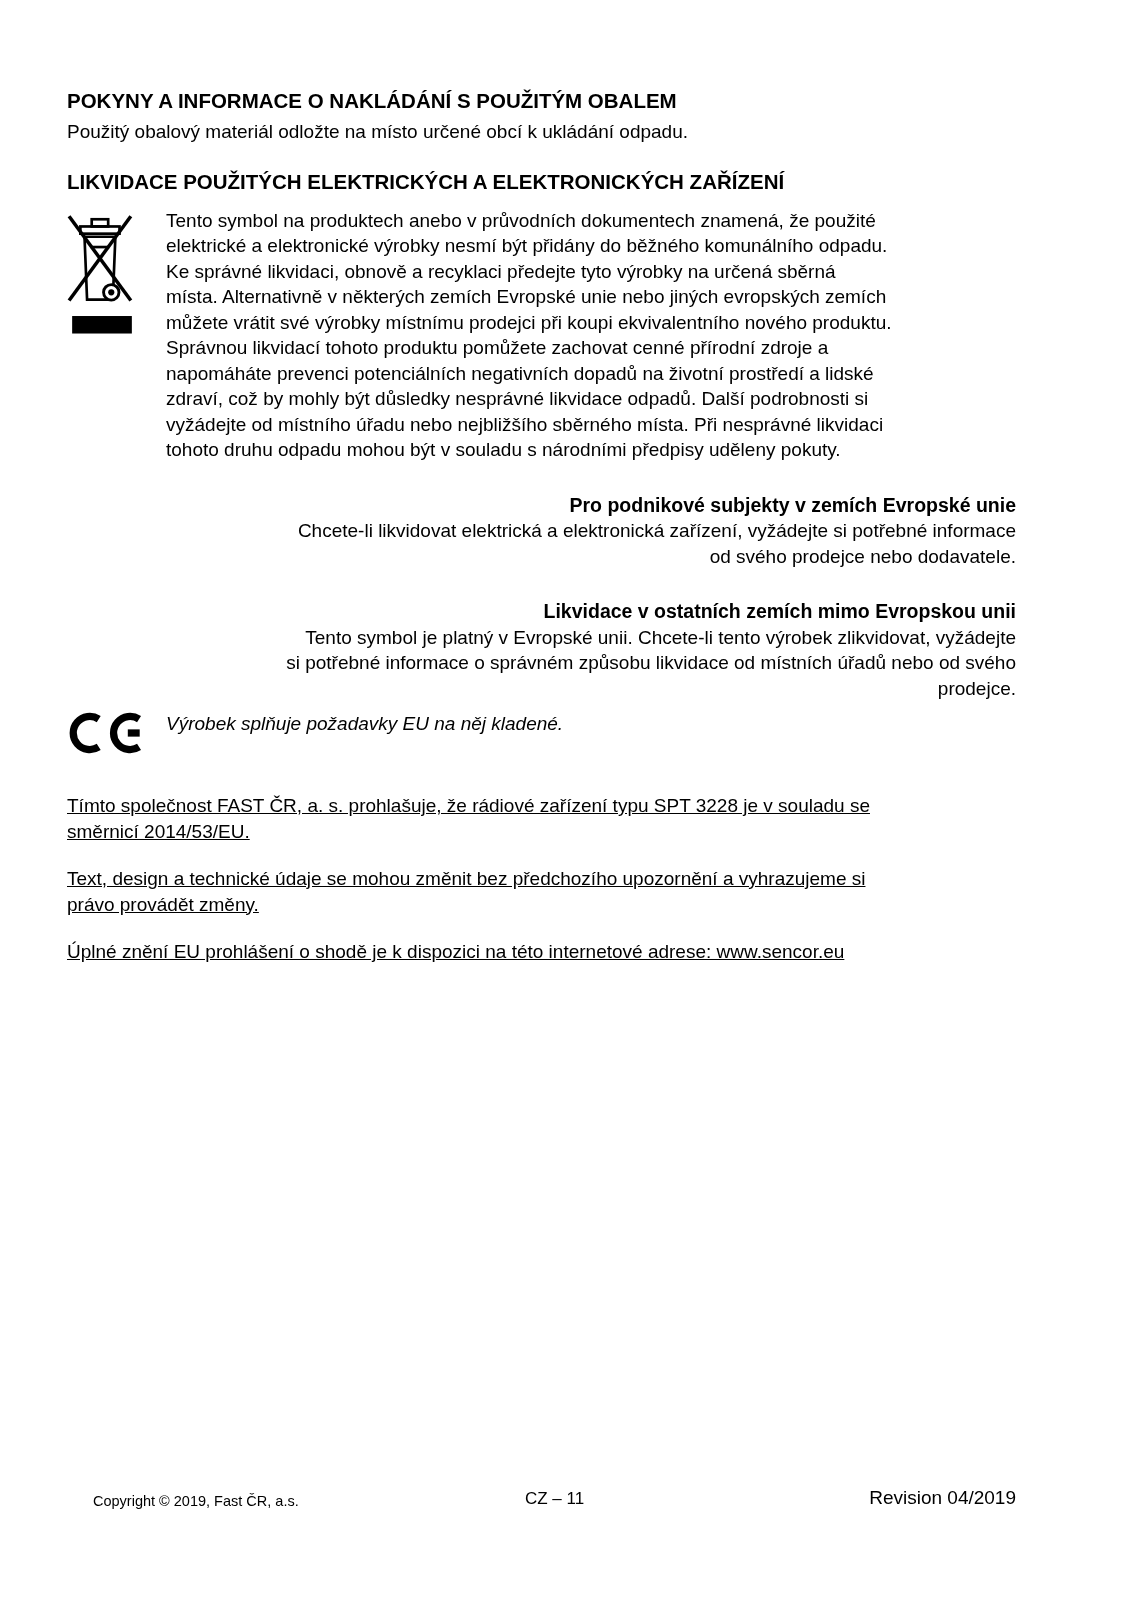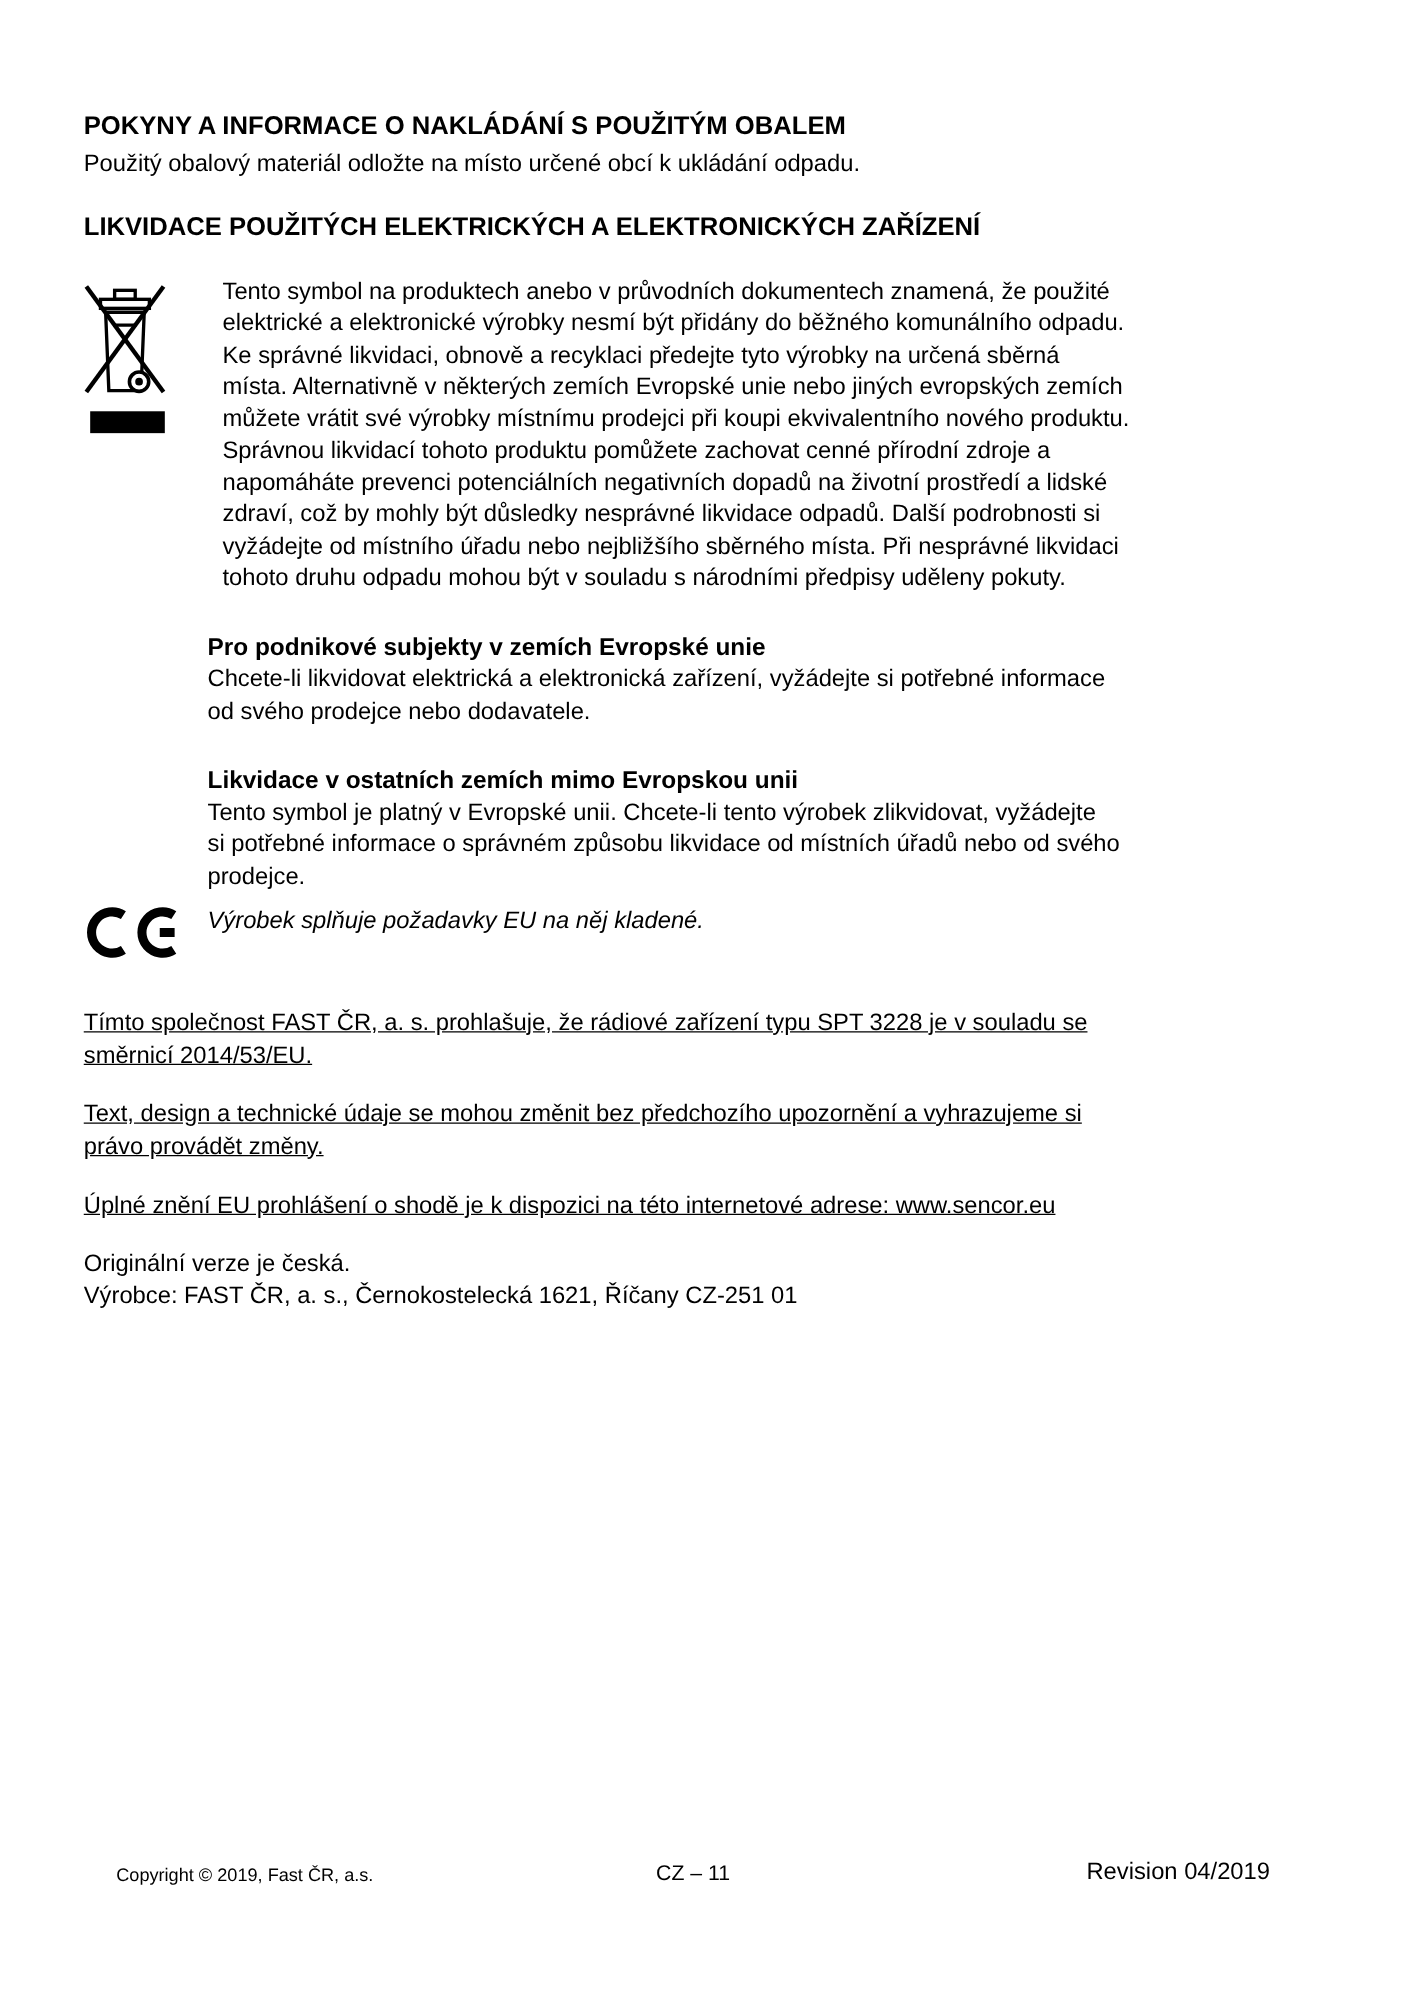--- a/index.html
+++ b/index.html
@@ -18,24 +18,24 @@
   }
   .h-main {
     font-size: 20.5px; font-weight: bold;
     margin: 0 0 5px 0; line-height: 26px;
   }
   p, .para {
     font-size: 19px; line-height: 25.5px;
     margin: 0; white-space: pre-line;
   }
   .gap-section { margin-top: 24px; }
-  .weee-row { display: flex; align-items: flex-start; margin-top: 26px; gap: 12px; }
+  .weee-row { display: flex; align-items: flex-start; margin-top: 13px; }
   .icon-col { flex: 0 0 99px; }
   .weee-icon-svg { width: 70px; display: block; margin-top: 2px; }
-  .indent { margin-left: 99px; }
+  .indent { margin-left: 99px; text-align: right; }
   .sub-block { margin-top: 30px; }
   .h-sub { font-size: 19.5px; font-weight: bold; margin: 0; line-height: 25.5px; }
   .ce-row { display: flex; align-items: flex-start; margin-top: 10px; font-style: italic; }
   .ce-icon-svg { width: 76px; height: 44px; display: block; }
   .decl { margin-top: 22px; max-width: 918px; text-decoration: underline; }
   .decl-first { margin-top: 38px; }
   .origin-block { margin-top: 21px; }
   .footer {
     position: absolute;
     left: 93px; right: 112px; bottom: 92px;
@@ -125,22 +125,20 @@
       <p class="para">Výrobek splňuje požadavky EU na něj kladené.</p>
     </div>
   </section>
 
   <p class="para decl decl-first">Tímto společnost FAST ČR, a. s. prohlašuje, že rádiové zařízení typu SPT 3228 je v souladu se
 směrnicí 2014/53/EU.</p>
   <p class="para decl">Text, design a technické údaje se mohou změnit bez předchozího upozornění a vyhrazujeme si
 právo provádět změny.</p>
   <p class="para decl">Úplné znění EU prohlášení o shodě je k dispozici na této internetové adrese: www.sencor.eu</p>
 
-  <p class="para origin-block">Originální verze je česká.
-Výrobce: FAST ČR, a. s., Černokostelecká 1621, Říčany CZ-251 01</p>
 
   <div class="footer">
     <span class="footer-copyright">Copyright © 2019, Fast ČR, a.s.</span>
     <span class="footer-page">CZ – 11</span>
     <span class="footer-revision">Revision 04/2019</span>
   </div>
 
 </div>
 
 </body></html>

